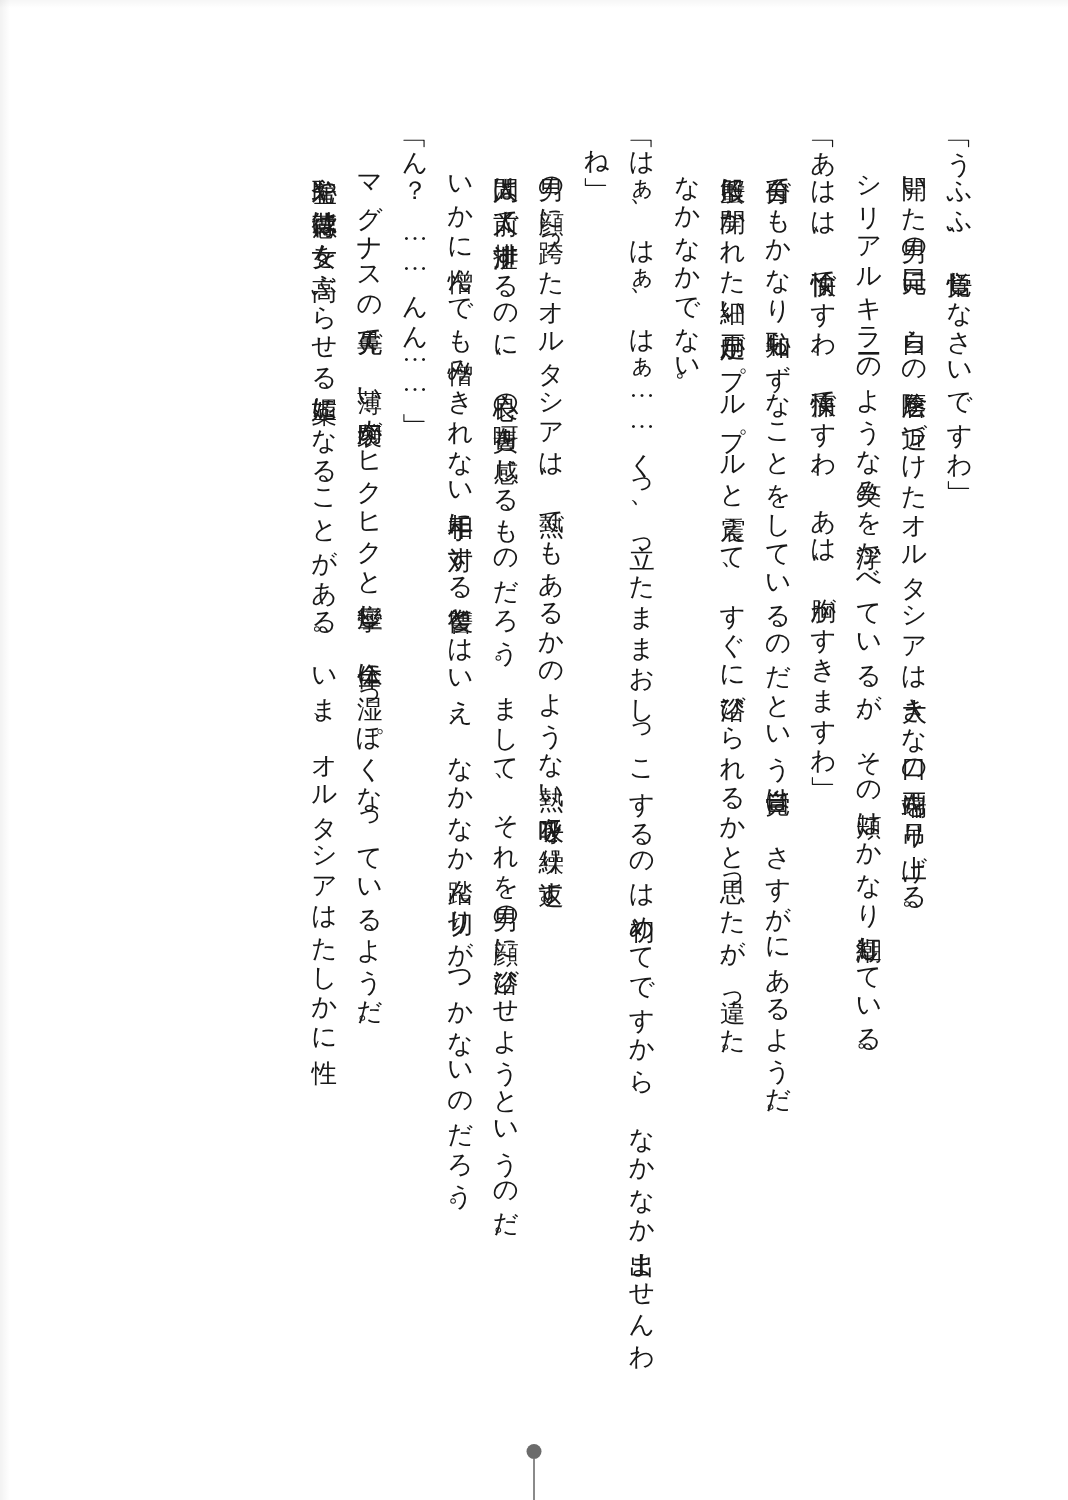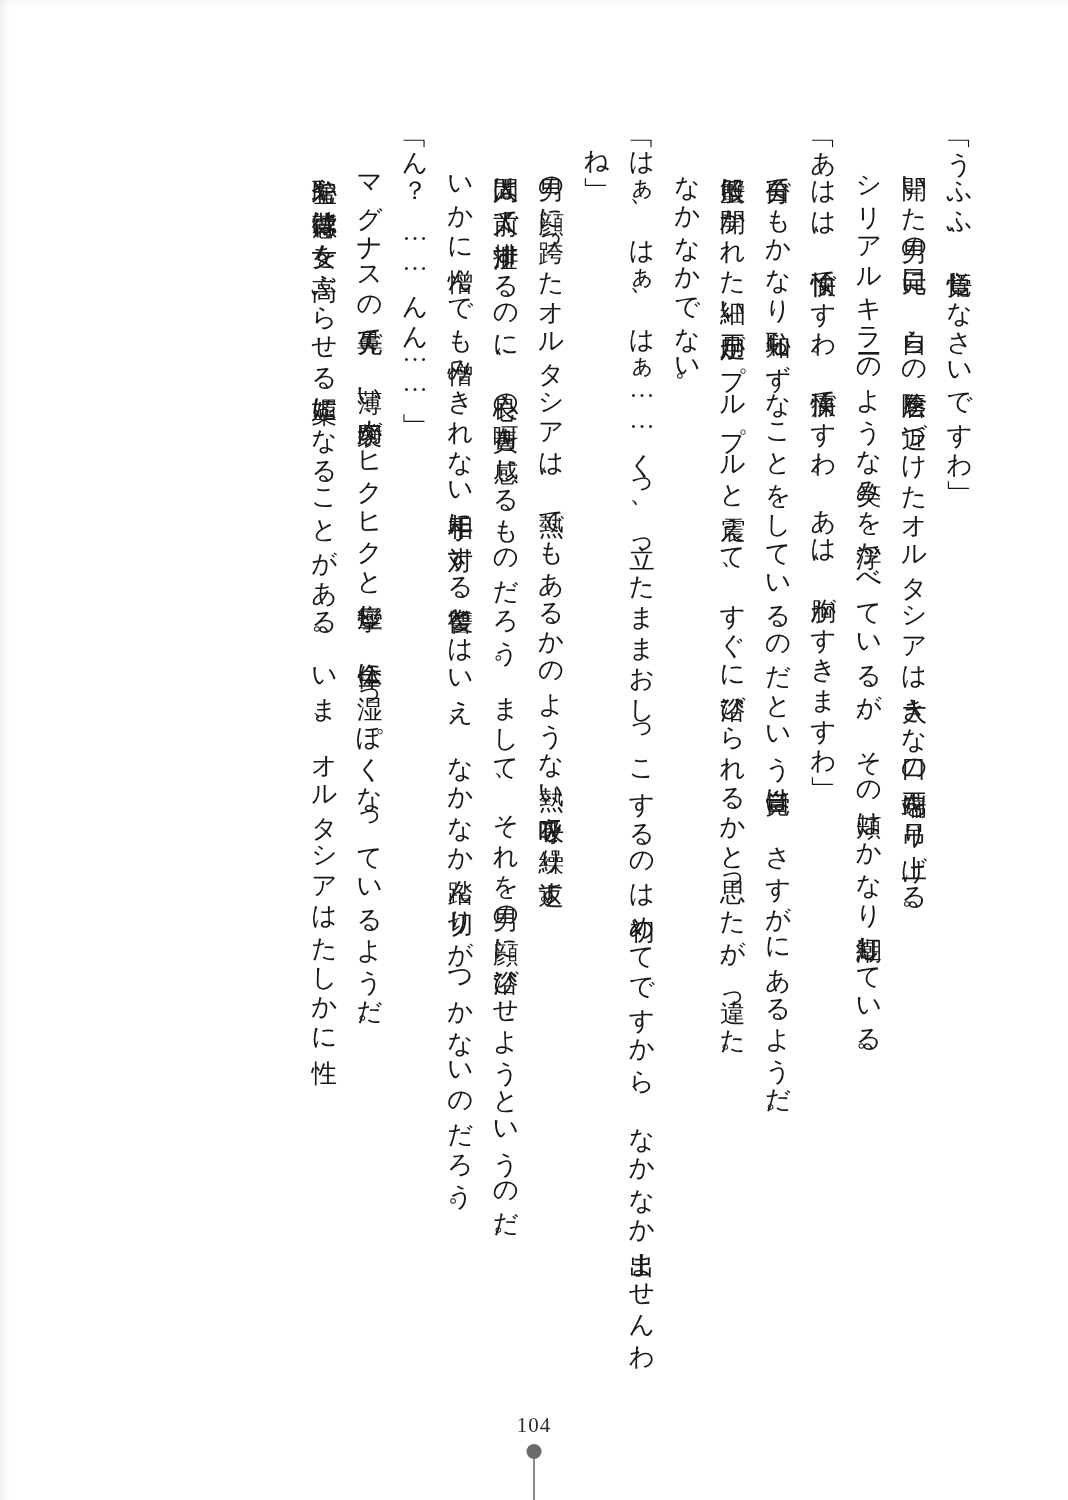--- a/index.html
+++ b/index.html
@@ -125,20 +125,19 @@
     <p class="ind">なかなかでない。</p>
     <p>「はぁ、はぁ、はぁ……くっ、立ったままおしっこするのは初めてですから、なかなか出ませんわね」</p>
     <p class="ind">男の顔に跨ったオルタシアは、熱でもあるかのような熱い呼吸を繰り返す。</p>
     <p class="ind">人間は人前で排泄するのに、良心の呵責を感じるものだろう。まして、それを男の顔に浴びせようというのだ。</p>
     <p class="ind">いかに憎んでも憎みきれない相手に対する復讐とはいえ、なかなか踏ん切りがつかないのだろう。</p>
     <p>「ん？　……んん……」</p>
     <p class="ind">マグナスの鼻先で、薄い肉襞がヒクヒクと痙攣し、全体に湿っぽくなっているようだ。</p>
     <p class="ind">羞恥や背徳感は女を高ぶらせる媚薬になることがある。いま、オルタシアはたしかに性</p>
   </div>
 
-  <div id="page-number">104</div>
 
   <div id="bottom-marker">
     <div class="dot"></div>
     <div class="stem"></div>
   </div>
 
 </div>
 
 </body></html>

